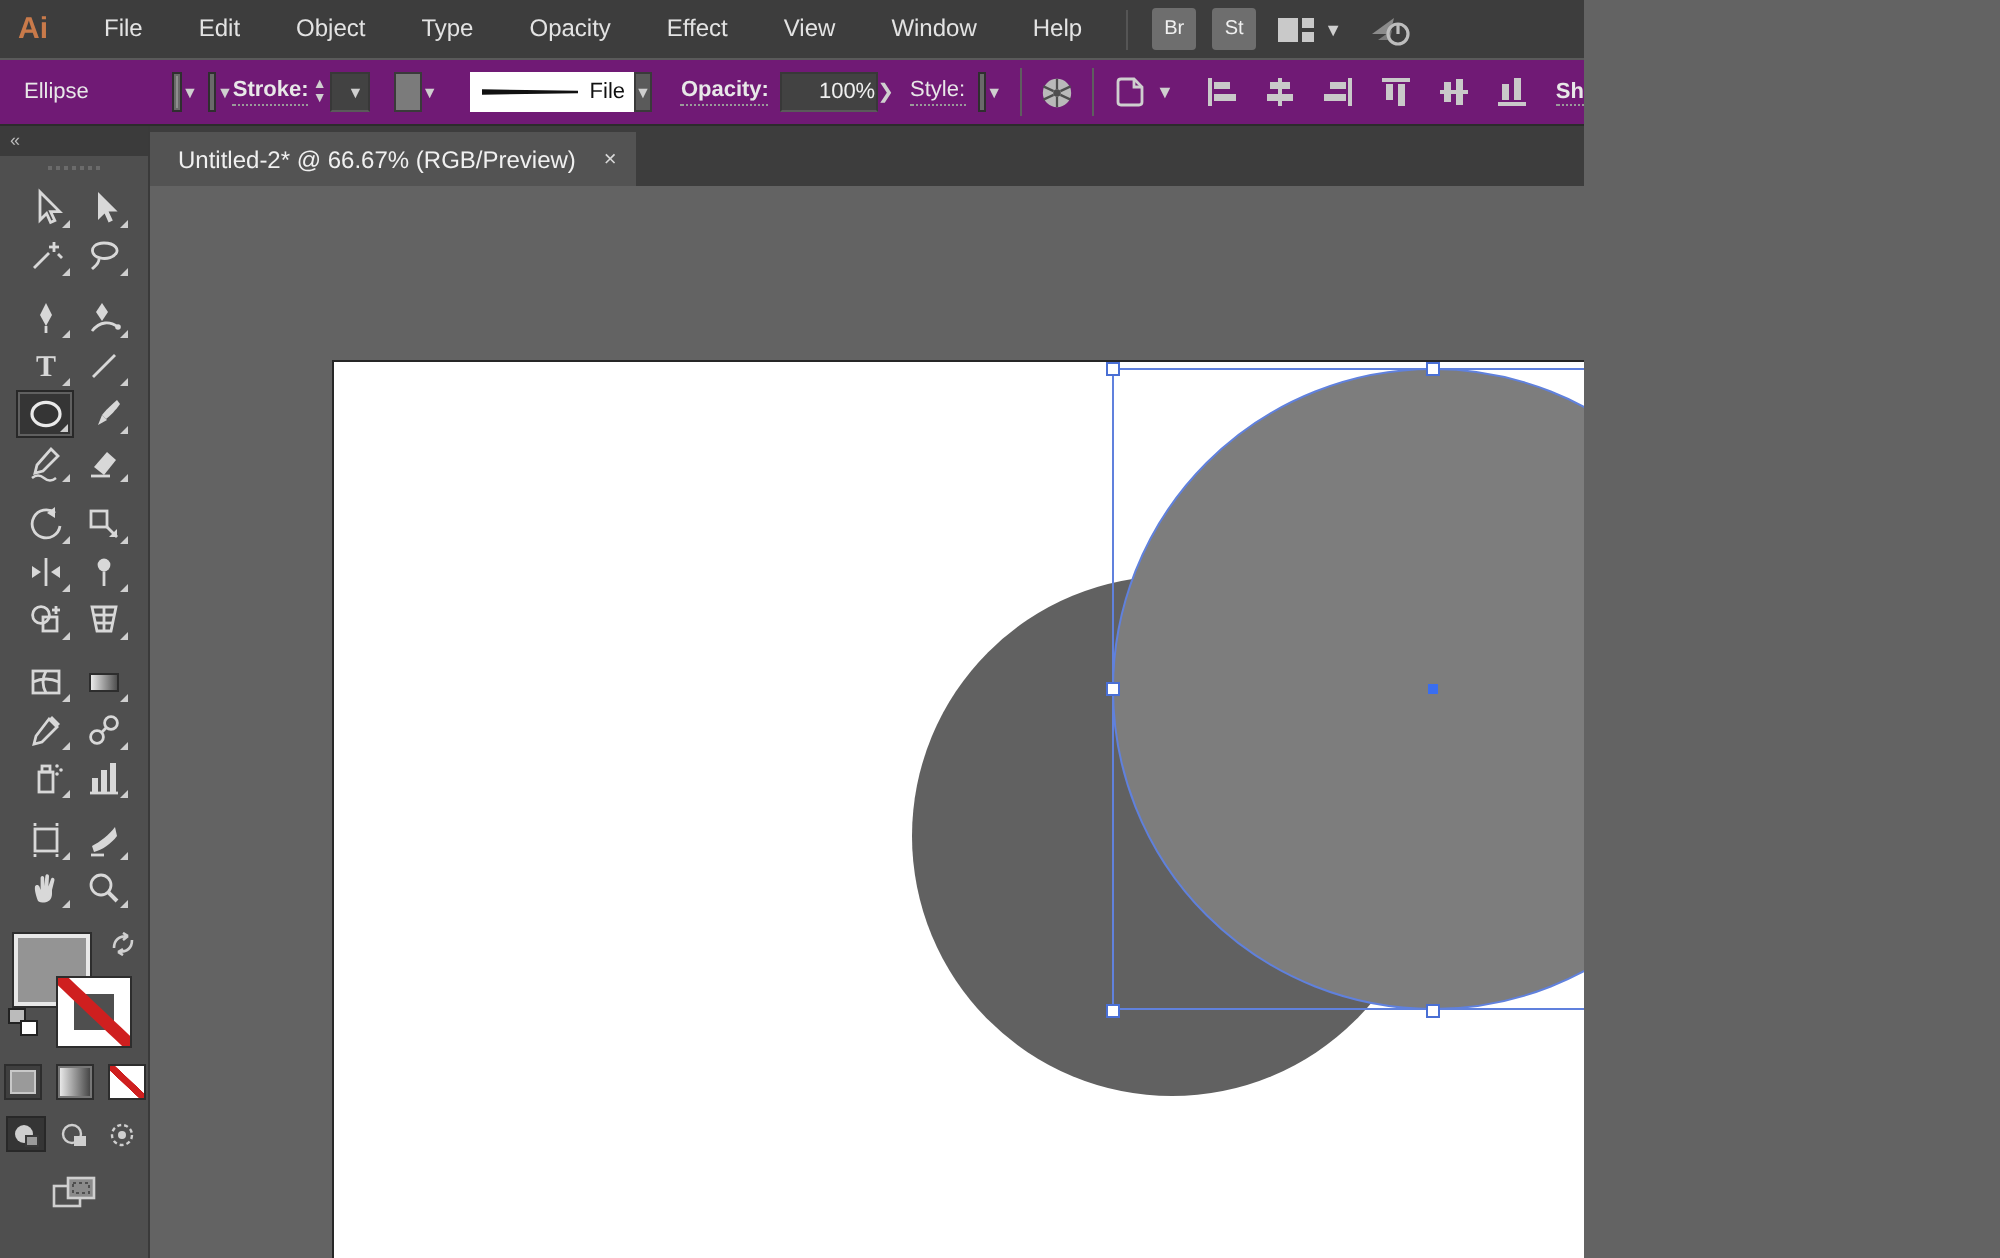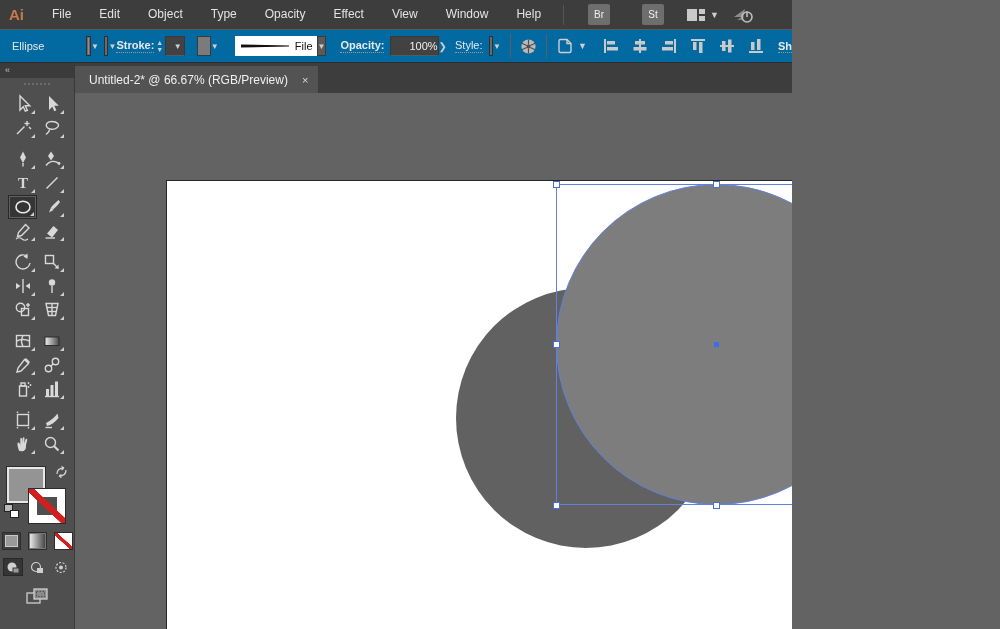--- a/index.html
+++ b/index.html
@@ -7,26 +7,26 @@
               font-family:"Liberation Sans","DejaVu Sans",sans-serif; }
   .app { width:792px; height:629px; display:flex; flex-direction:column; }
 
   
   .menubar { height:29px; background:#3d3d3d; display:flex; align-items:center;
              color:#e3e3e3; font-size:12px; flex:0 0 auto; }
   .ai-logo { color:#c97a4a; font-weight:bold; font-size:15px; margin:0 14px 0 9px; letter-spacing:0; }
   .menu-item { padding:0 14px; height:29px; line-height:29px; cursor:default; }
   .mb-sep { width:1px; height:20px; background:#2e2e2e; border-right:1px solid #555; margin:0 8px; }
   .mb-btn { width:22px; height:21px; background:#6e6e6e; color:#f0f0f0; font-size:10px;
-            display:flex; align-items:center; justify-content:center; border-radius:2px; margin:0 16px; }
+            display:flex; align-items:center; justify-content:center; border-radius:2px; margin:0 4px; }
   .mb-icon { display:flex; align-items:center; margin:0 6px; }
   .chev { font-size:9px; color:#cfcfcf; margin-left:4px; }
 
   
-  .controlbar { height:34px; background:#0369a1; border-top:1px solid #5a5a5a;
+  .controlbar { height:34px; background:#701a75; border-top:1px solid #5a5a5a;
                 border-bottom:1px solid #2c2c2c; display:flex; align-items:center;
                 color:#e8e8e8; font-size:11px; flex:0 0 auto; overflow:hidden; white-space:nowrap; }
   .cb-label { margin-left:12px; }
   .cb-ulabel { border-bottom:1px dotted #9a9a9a; padding-bottom:1px; }
   .swatch { width:22px; height:20px; border:1px solid #2f2f2f; outline:1px solid #6a6a6a; outline-offset:-2px; }
   .none-swatch { background:
       linear-gradient(to top right, rgba(0,0,0,0) 43%, #cc2222 44%, #cc2222 56%, rgba(0,0,0,0) 57%), #fff; }
   .dd-chev { width:13px; height:20px; display:flex; align-items:center; justify-content:center;
              color:#cfcfcf; font-size:8px; }
   .stepper { display:flex; flex-direction:column; justify-content:center; height:20px;

